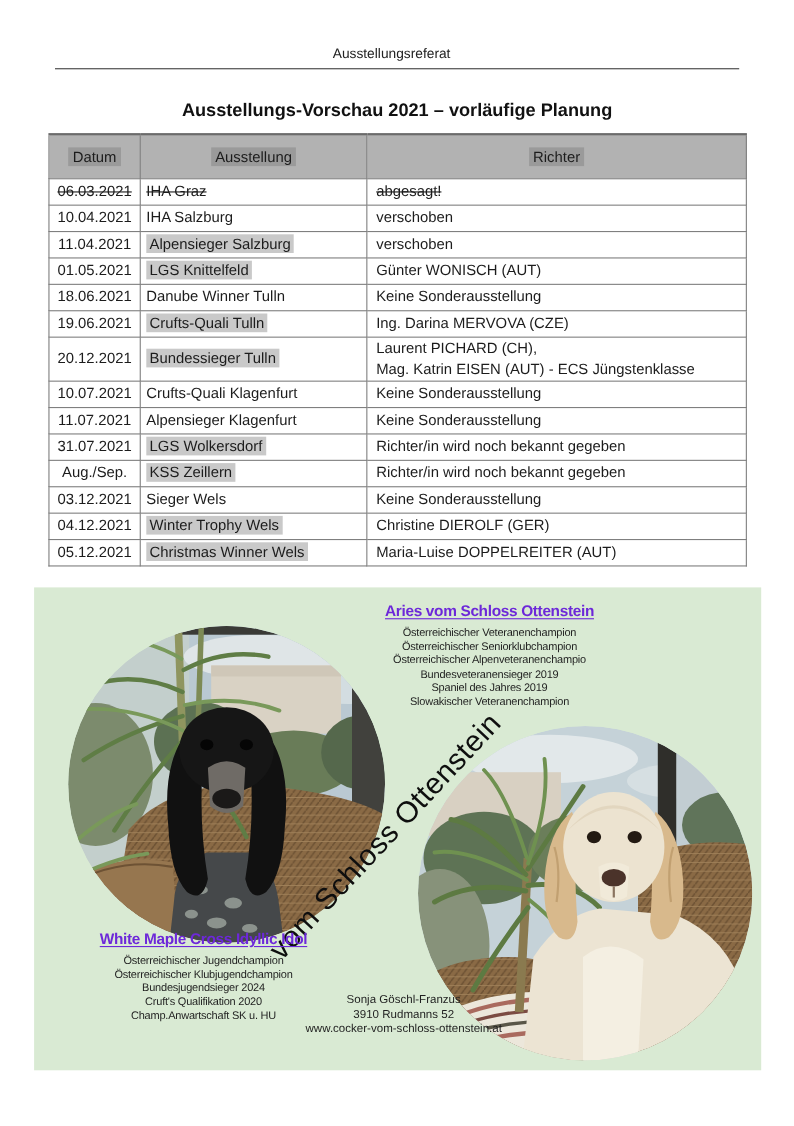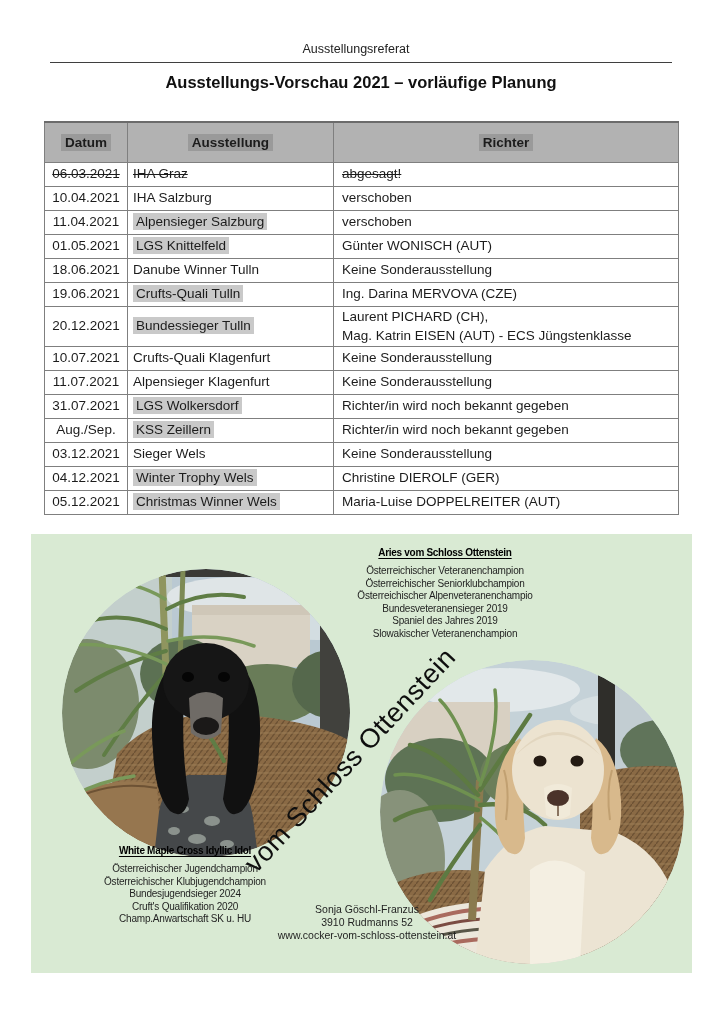--- a/index.html
+++ b/index.html
@@ -11,39 +11,39 @@
     --text:#1a1a1a;
   }
   *{box-sizing:border-box;}
   html,body{margin:0;padding:0;background:#ffffff;}
   body{font-family:"Liberation Sans",sans-serif;color:var(--text);}
   .page{position:relative;width:722px;height:1024px;background:#ffffff;overflow:hidden;}
 
   
   .doc-header-label{position:absolute;top:42px;left:0;width:712px;text-align:center;font-size:12.5px;color:#222;}
   .header-rule{position:absolute;top:62px;left:50px;width:622px;border-top:1.6px solid #3f3f3f;}
-  .doc-title{position:absolute;top:73px;left:0;width:722px;text-align:center;font-size:16.5px;font-weight:bold;color:#111;margin:0;}
+  .doc-title{position:absolute;top:91px;left:0;width:722px;text-align:center;font-size:16.5px;font-weight:bold;color:#111;margin:0;}
 
   
   table.exh{position:absolute;left:44px;top:121px;width:634px;border-collapse:collapse;table-layout:fixed;font-size:13.5px;color:#1c1c1c;}
   table.exh col.w1{width:83px;} table.exh col.w2{width:206px;} table.exh col.w3{width:345px;}
   table.exh th,table.exh td{border:1px solid var(--table-border);vertical-align:middle;}
-  table.exh thead th{height:40px;background:var(--table-header-bg);font-weight:bold;border-top:2px solid #6b6b6b;}
+  table.exh thead th{height:40px;background:var(--table-header-bg);font-weight:normal;border-top:2px solid #6b6b6b;}
   table.exh thead th .hl-dark{background:var(--header-label-bg);padding:1px 4px;}
   table.exh td{height:24px;line-height:1.45;}
   td.c-datum{text-align:center;padding:0 2px;}
   td.c-ausstellung{padding:0 5px;}
   td.c-richter{padding:0 8px;}
   td.c-ausstellung .hl{background:var(--cell-highlight-bg);padding:1px 3px;}
   tr.struck td{text-decoration:line-through;text-decoration-thickness:1.4px;}
 
   
   .ad-box{position:absolute;left:31px;top:534px;width:661px;height:439px;background:var(--ad-background);}
   .aries-block{position:absolute;left:249px;top:13px;width:330px;text-align:center;}
-  .kennel-title{font-size:10px;font-weight:bold;letter-spacing:-0.3px;text-decoration:underline;text-underline-offset:2px;color:#000000;margin-bottom:7px;}
+  .kennel-title{font-size:14px;font-weight:bold;letter-spacing:-0.3px;text-decoration:underline;text-underline-offset:2px;color:#6d28d9;margin-bottom:7px;}
   .ach-line{font-size:10px;letter-spacing:-0.2px;line-height:12.6px;color:#1f1f1f;}
   .white-maple-block{position:absolute;left:24px;top:311px;width:260px;text-align:center;z-index:4;}
   .contact-block{position:absolute;left:186px;top:369px;width:300px;text-align:center;z-index:4;}
   .contact-line{font-size:10.5px;line-height:13px;color:#1f1f1f;}
   .diagonal-text{position:absolute;left:159px;top:208px;width:320px;height:36px;line-height:36px;text-align:center;font-size:27px;color:#0e0e0e;transform:rotate(-47deg);z-index:3;letter-spacing:0.5px;}
 
   .photo{position:absolute;border-radius:50%;overflow:hidden;z-index:2;}
   .photo-left{left:31px;top:35px;width:288px;height:288px;}
   .photo-right{left:349px;top:126px;width:304px;height:304px;}
   .photo svg{display:block;width:100%;height:100%;}

